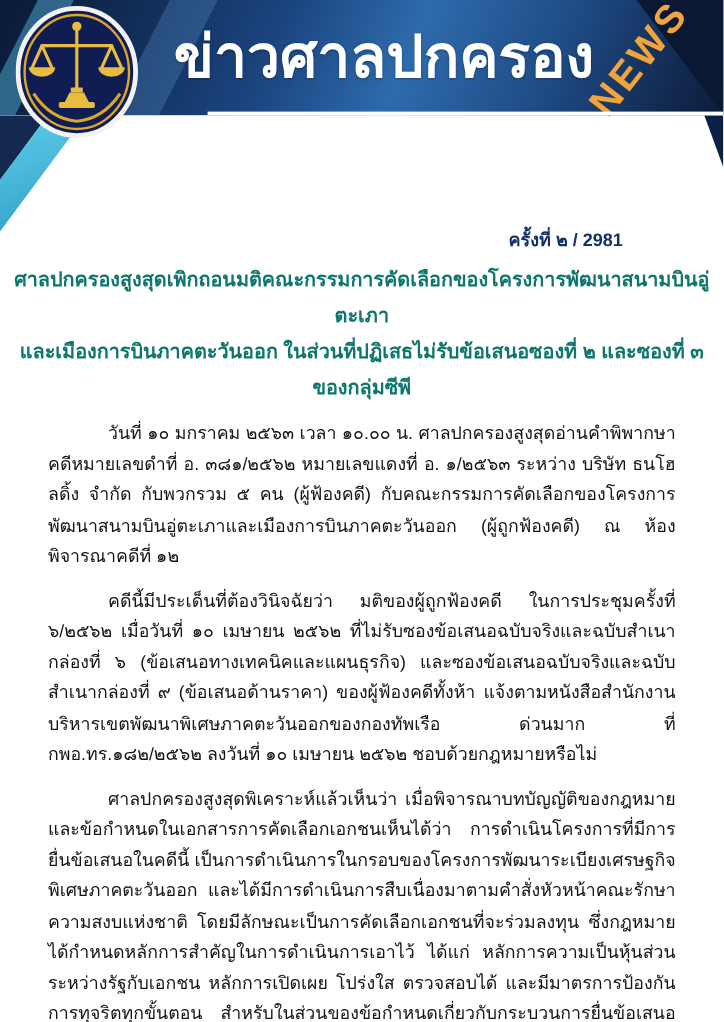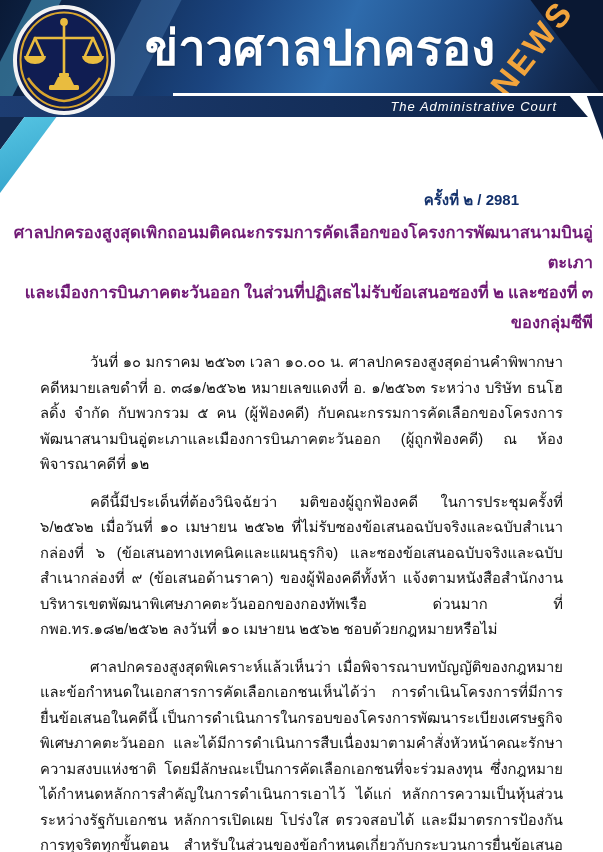--- a/index.html
+++ b/index.html
@@ -66,24 +66,23 @@
   .logo {
     position:absolute; left:13px; top:5px; width:102px; height:110px; z-index:5;
   }
 
   
   .issue-no {
     margin-top: 38px; text-align:right; padding-right:84px;
     color:#12306b; font-weight:bold; font-size:15px;
   }
   .headline {
-    margin-top: 6px; text-align:right;
-    color:#701a75; font-weight:bold; font-size:16.5px; line-height:30px;
+    margin-top: 6px; text-align:center;
+    color:#0f766e; font-weight:bold; font-size:16.5px; line-height:30px;
     padding: 0 10px;
-    font-family: Liberation Serif, serif;
   }
   .doc-body {
     margin: 4px 28px 0 28px;
     font-size: 14.8px; line-height: 25.5px; text-align: justify;
     color:#141414;
   }
   .doc-body p { text-indent: 50px; margin:12px; }
 </style>
 </head>
 <body>
@@ -92,23 +91,20 @@
   <div class="header-main">
     <div class="stripe s1"></div>
     <div class="stripe s2"></div>
   </div>
   <div class="corner-tr"></div>
 
   <div class="main-title">ข่าวศาลปกครอง</div>
   <div class="news-ribbon">NEWS</div>
 
   <div class="white-rule"></div>
-  <div class="sub-band">
-    <span class="sub-band-text">The Administrative Court</span>
-  </div>
   <div class="corner-br"></div>
   <div class="left-navy-tri"></div>
   <div class="left-teal-stripe"></div>
 
   <div class="logo">
     <svg width="102" height="110" viewBox="0 0 102 110">
       <ellipse cx="51" cy="55" rx="49" ry="53" fill="#101d52" stroke="#f3f3f3" stroke-width="4"></ellipse>
       <ellipse cx="51" cy="55" rx="43.5" ry="47.5" fill="none" stroke="#d9a62e" stroke-width="2"></ellipse>
       <g stroke="#e9bc3f" fill="none" stroke-width="2.6" stroke-linecap="round">
         <circle cx="51" cy="17" r="2.6" fill="#e9bc3f"></circle>

